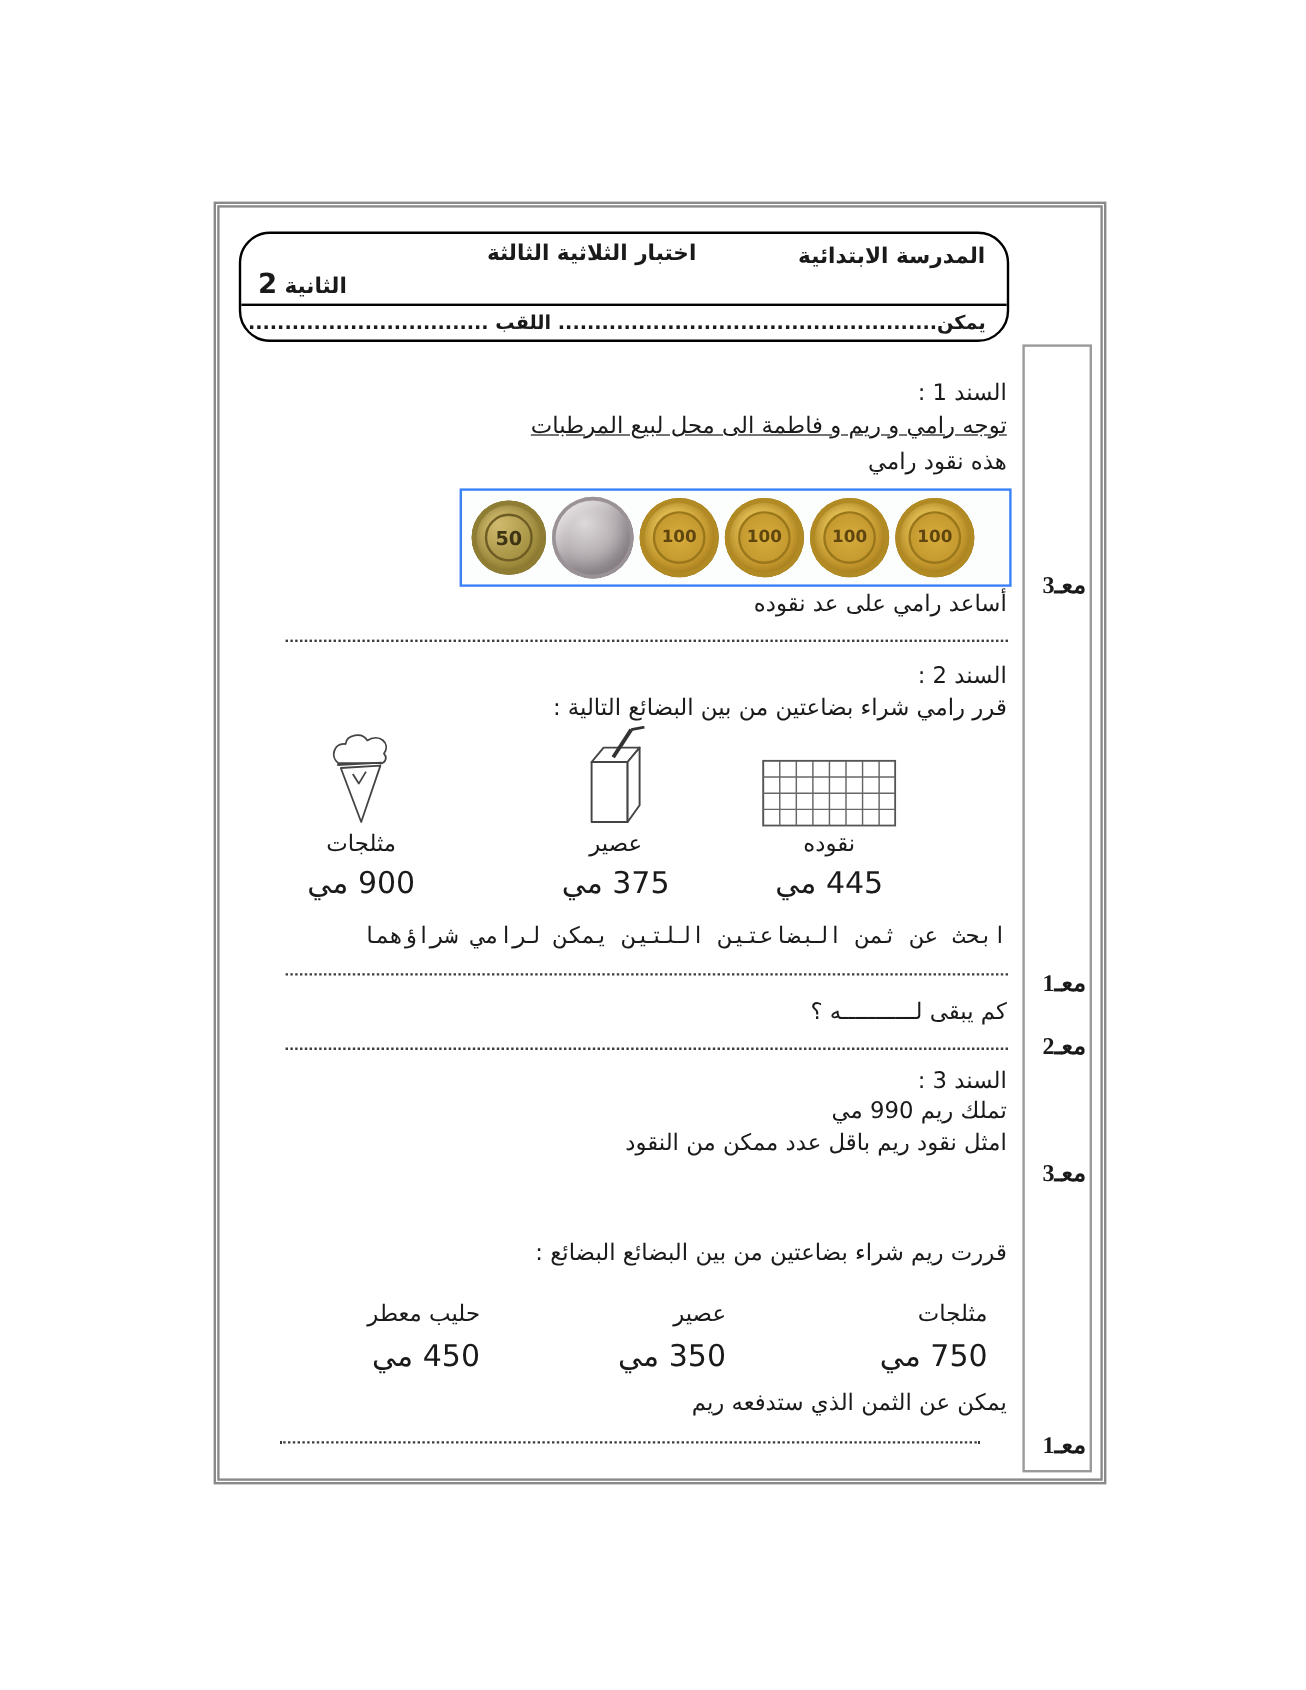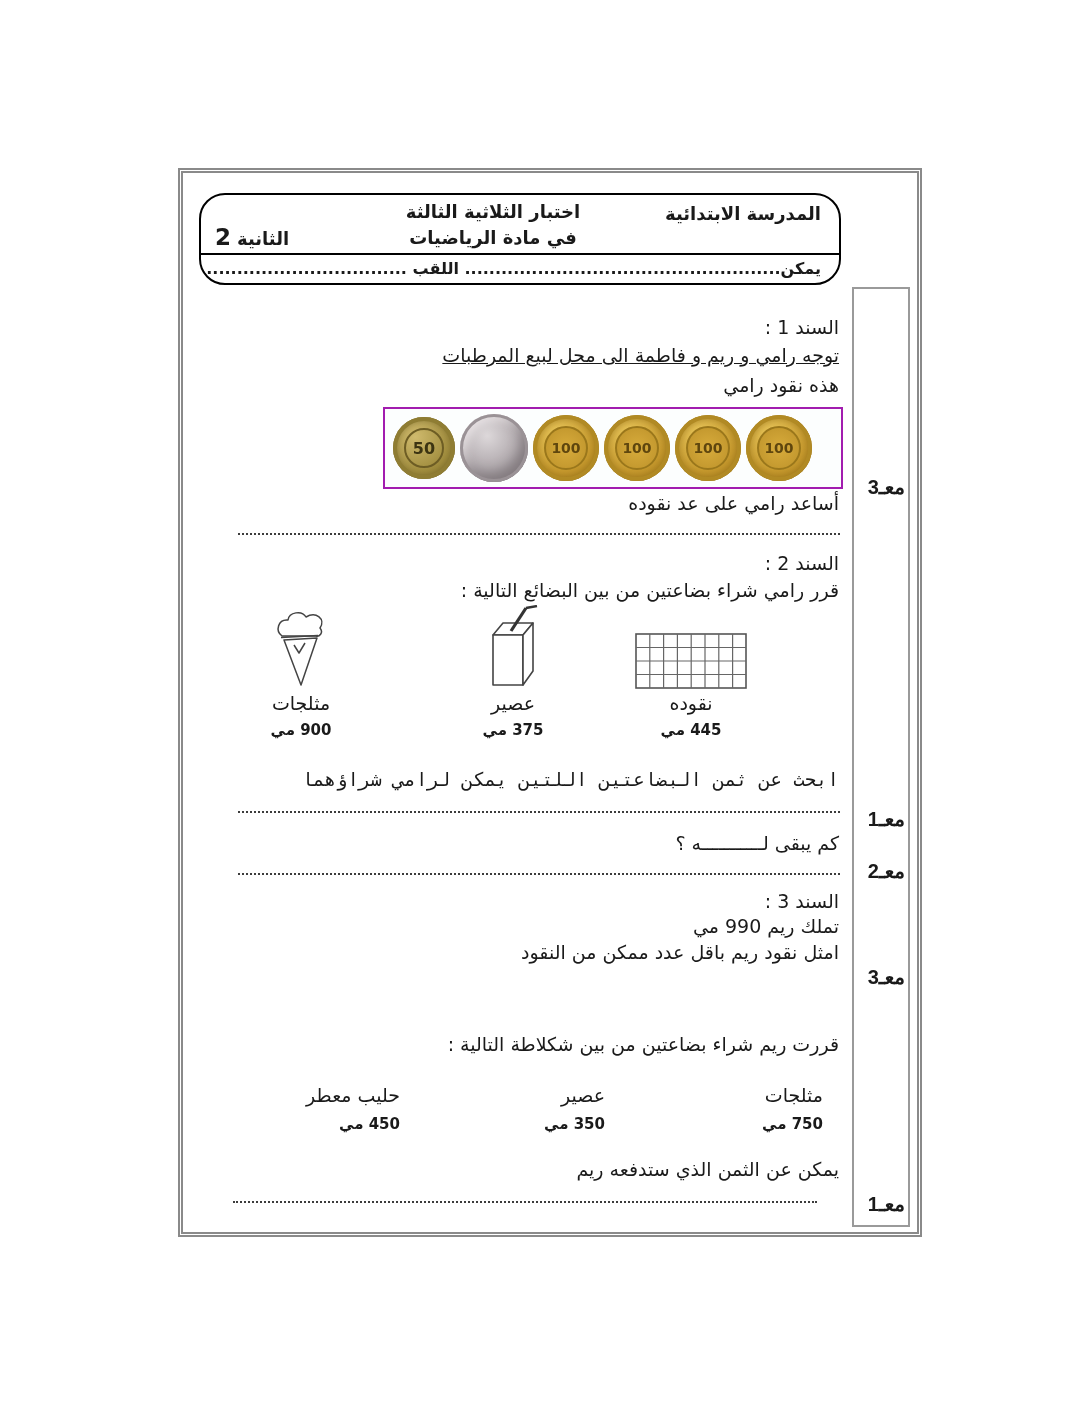--- a/index.html
+++ b/index.html
@@ -29,29 +29,29 @@
   .header-name-row{
     height:28px;direction:rtl;text-align:right;font-size:16px;font-weight:bold;
     padding:4px 18px 0 10px;white-space:nowrap;overflow:hidden;letter-spacing:.5px;
   }
   
   .score-column{
     position:absolute;left:669px;top:114px;width:58px;height:940px;
     border:2px solid #9a9a9a;box-sizing:border-box;background:#fff;
   }
   .score-mark{position:absolute;right:3px;font-weight:bold;font-size:20px;direction:rtl;
-    font-family:Liberation Sans, sans-serif;}
+    font-family:Liberation Serif, serif;}
   
   .tline{position:absolute;right:78px;left:40px;direction:rtl;text-align:right;
     font-size:19px;line-height:1.15;}
   .dots{position:absolute;border-bottom:2.5px dotted #3c3c3c;height:0;}
   
   .coins-box{
     position:absolute;left:200px;top:234px;width:460px;height:82px;
-    border:2px solid #a21caf;box-sizing:border-box;background:#fcfefe;
+    border:2px solid #3b82f6;box-sizing:border-box;background:#fcfefe;
     display:flex;align-items:center;gap:5px;padding:0 8px;
   }
   .coin{border-radius:50%;display:flex;align-items:center;justify-content:center;
     flex:0 0 auto;font-weight:bold;}
   .coin-inner{border-radius:50%;display:flex;align-items:center;justify-content:center;}
   .coin-50{width:62px;height:62px;color:#3c3412;
     background:radial-gradient(circle at 36% 32%,#cfba6d,#a08c3d 62%,#776726);
     box-shadow:inset 0 0 0 4px #8f7d33,inset 0 0 10px #5e511f;}
   .coin-50 .coin-inner{width:36px;height:36px;border:2px solid #6d5d24;font-size:16px;}
   .coin-silver{width:68px;height:68px;
@@ -59,36 +59,35 @@
     box-shadow:inset 0 0 0 3px #9a9296,inset -6px -8px 12px #837b7f,inset 5px 6px 10px #e8e3e5;}
   .coin-100{width:66px;height:66px;color:#5f460e;
     background:radial-gradient(circle at 38% 30%,#ecca5e,#c89b2f 58%,#a37818);
     box-shadow:inset 0 0 0 4px #b18a24,inset 0 0 12px #7c5c10;}
   .coin-100 .coin-inner{width:40px;height:40px;border:2px solid #9a771b;font-size:14px;
     background:radial-gradient(circle,#d8ac3c,#bd922a);}
   
   .product{position:absolute;width:170px;text-align:center;}
   .product-img{height:84px;display:flex;align-items:flex-end;justify-content:center;}
   .product-label{font-size:19px;margin-top:3px;direction:rtl;}
-  .product-price{font-size:15px;margin-top:7px;direction:rtl;font-weight:bold;}
+  .product-price{font-size:25px;margin-top:7px;direction:rtl;}
   .product2{position:absolute;width:190px;text-align:right;top:908px;}
   .product2 .product-price{margin-top:9px;}
   svg{display:block;}
 </style>
 </head>
 <body>
 
 <div class="page-frame">
 
   <div class="header-box">
     <div class="header-top">
       <div class="header-school">المدرسة الابتدائية</div>
       <div class="header-center">
         <div>اختبار الثلاثية الثالثة</div>
-        <div>في مادة الرياضيات</div>
       </div>
       <div class="header-grade">
         <span>الثانية</span>
         <span class="grade-num">2</span>
       </div>
     </div>
     <div class="header-name-row">
       <span>يمكن</span><span>....................................................</span>
       <span>اللقب</span> <span>.........................................</span>
     </div>
@@ -186,21 +185,21 @@
 
   <div class="tline" style="top:598px;font-family:Liberation Mono, monospace;">ابحث عن ثمن البضاعتين اللتين يمكن لرامي شراؤهما</div>
   <div class="dots" style="top:638px;left:55px;right:77px;"></div>
   <div class="tline" style="top:660px;">كم يبقى لـــــــــــه ؟</div>
   <div class="dots" style="top:700px;left:55px;right:77px;"></div>
 
   <div class="tline" style="top:718px;">السند 3 :</div>
   <div class="tline" style="top:743px;">تملك ريم 990 مي</div>
   <div class="tline" style="top:769px;">امثل نقود ريم باقل عدد ممكن من النقود</div>
 
-  <div class="tline" style="top:861px;">قررت ريم شراء بضاعتين من بين شكلاطة التالية :</div>
+  <div class="tline" style="top:861px;">قررت ريم شراء بضاعتين من بين البضائع البضائع :</div>
 
   <div class="product2" style="left:450px;">
     <div class="product-label">مثلجات</div>
     <div class="product-price">750 مي</div>
   </div>
   <div class="product2" style="left:232px;">
     <div class="product-label">عصير</div>
     <div class="product-price">350 مي</div>
   </div>
   <div class="product2" style="left:27px;">

